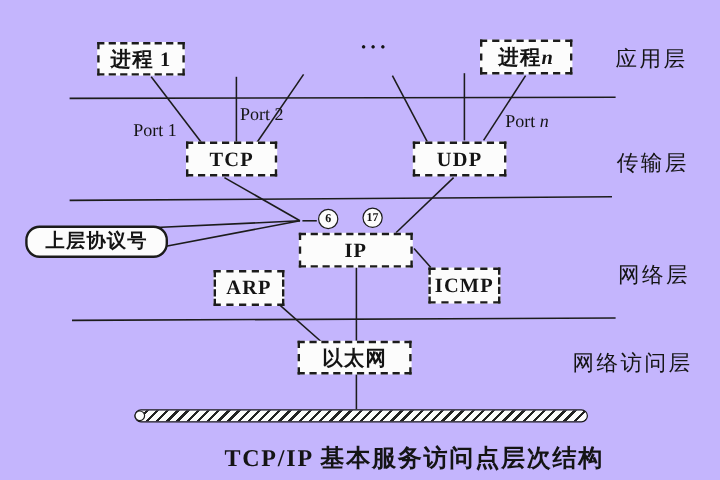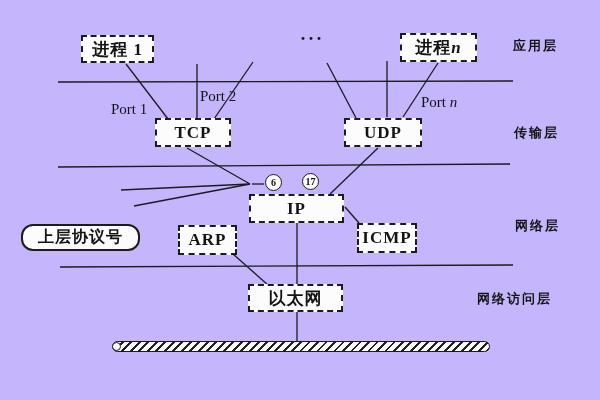--- a/index.html
+++ b/index.html
@@ -9,33 +9,33 @@
     overflow:hidden;
   }
   .lines{position:absolute;left:0;top:0;width:600px;height:400px;}
   .dbox{
     position:absolute;border:2px dashed #1c1c1c;background:#fcfcfc;
     display:flex;align-items:center;justify-content:center;
     font-size:17px;font-weight:bold;letter-spacing:1px;white-space:nowrap;
     box-sizing:border-box;
   }
   .plain{position:absolute;white-space:nowrap;}
-  .layer-label{font-size:13px;font-weight:bold;letter-spacing:2px;}
+  .layer-label{font-size:18px;font-weight:normal;letter-spacing:2px;}
   .port-label{font-size:15px;}
   .circ{
     position:absolute;width:17px;height:17px;border:1.4px solid #1c1c1c;
     border-radius:50%;box-sizing:border-box;background:#fcfcfc;
     display:flex;align-items:center;justify-content:center;
     font-size:10px;font-weight:bold;line-height:1;
   }
   .callout{
     position:absolute;left:21px;top:188px;width:119px;height:27px;
     border:2px solid #1c1c1c;border-radius:12px;background:#fcfcfc;
     display:flex;align-items:center;justify-content:center;
-    font-size:16px;font-weight:bold;letter-spacing:1px;box-sizing:border-box;margin-top:36px;
+    font-size:16px;font-weight:bold;letter-spacing:1px;box-sizing:border-box;
   }
   .cable{
     position:absolute;left:112px;top:341px;width:378px;height:11px;
     border:1.5px solid #1c1c1c;border-radius:6px;box-sizing:border-box;
     background:repeating-linear-gradient(135deg,#222 0px,#222 2px,#fcfcfc 2px,#fcfcfc 6px);
   }
   .cable-cap{
     position:absolute;left:112px;top:342px;width:9px;height:9px;
     border:1.2px solid #1c1c1c;border-radius:50%;background:#fcfcfc;box-sizing:border-box;
   }
@@ -110,14 +110,15 @@
   <div class="dbox" style="left:248px;top:284px;width:95px;height:28px;">以太网</div>
 
   <div class="cable"></div>
   <div class="cable-cap"></div>
 
   <div class="plain layer-label" style="left:513px;top:37px;">应用层</div>
   <div class="plain layer-label" style="left:514px;top:124px;">传输层</div>
   <div class="plain layer-label" style="left:515px;top:217px;">网络层</div>
   <div class="plain layer-label" style="left:477px;top:290px;">网络访问层</div>
 
+  <div class="caption">TCP/IP 基本服务访问点层次结构</div>
 
 </div>
 
 </body></html>

